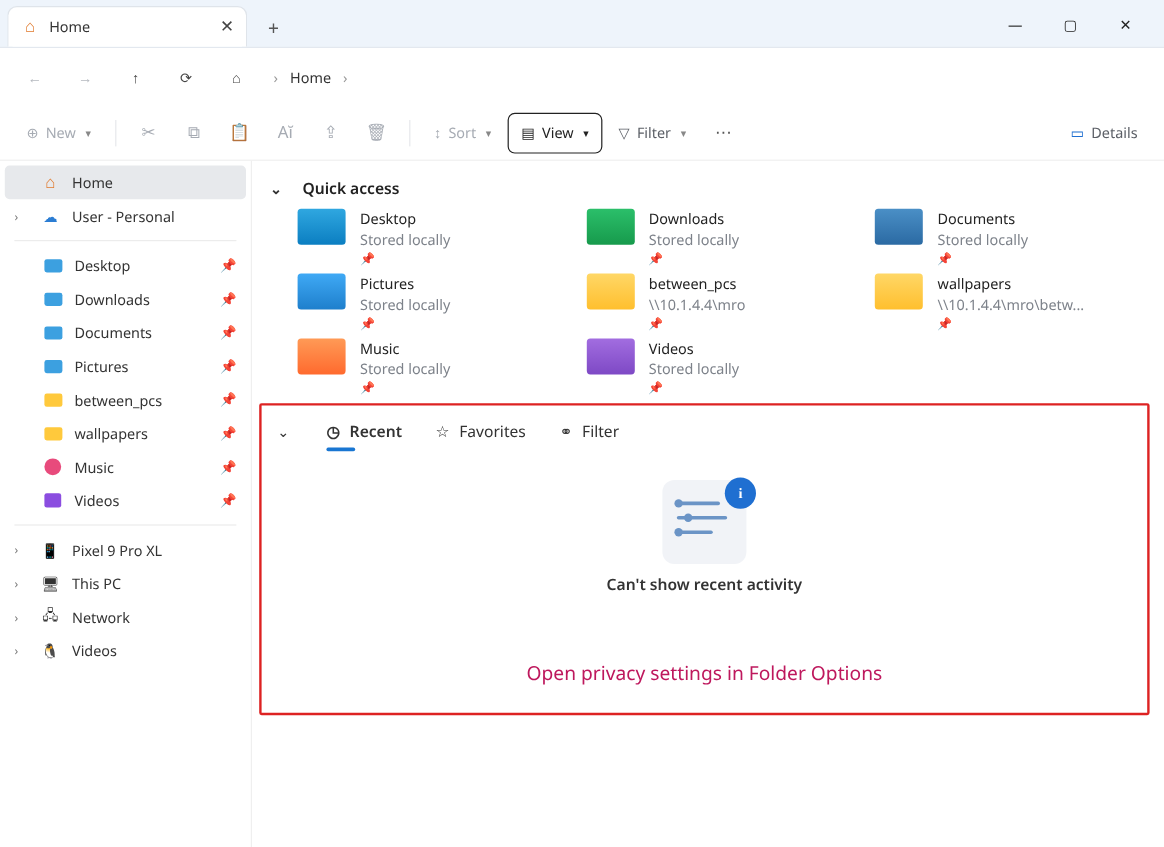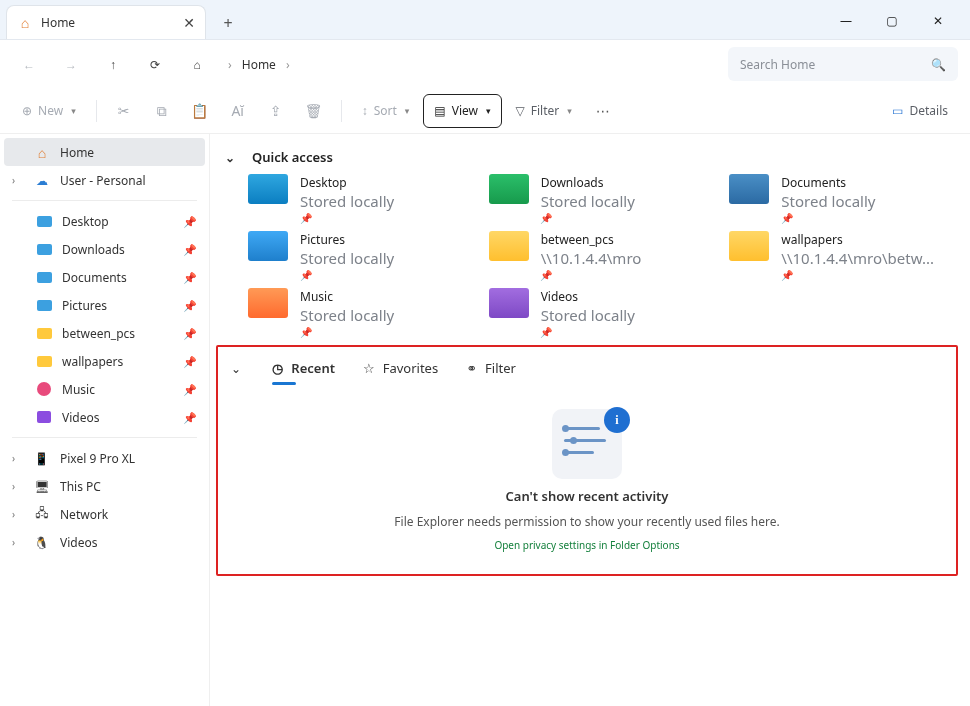--- a/index.html
+++ b/index.html
@@ -44,21 +44,21 @@
 
 
 .main { flex:1; padding: 10px 12px 12px 6px; overflow:hidden; }
 .section-header { display:flex; align-items:center; gap:14px; padding: 4px 6px 8px 6px; color:#222; font-weight:600; font-size: 13px; }
 .caret { font-size:12px; color:#333; width:16px; text-align:center; }
 
 .qa-grid { display:grid; grid-template-columns: repeat(3, 1fr); column-gap: 12px; row-gap: 6px; padding-left: 32px; }
 .qa-item { display:flex; gap:12px; align-items:flex-start; }
 .qa-icon { width:40px; height:30px; border-radius:3px; display:flex; align-items:center; justify-content:center; color:#fff; font-size:14px; flex-shrink:0; }
 .qa-text .title { font-size: 12px; color:#222; }
-.qa-text .sub { font-size: 15px; color:#7d828a; }
+.qa-text .sub { font-size: 12px; color:#7d828a; }
 .qa-text .pin2 { font-size: 10px; color:#b7bbc1; }
 
 
 .fld-blue    { background: linear-gradient(#2fa7e0,#0b7ec1); }
 .fld-green   { background: linear-gradient(#2bbf6a,#179a4c); }
 .fld-bluegr  { background: linear-gradient(#4a8fc6,#2b6aa3); }
 .fld-sky     { background: linear-gradient(#3fa9f5,#1e7fcc); }
 .fld-yellow  { background: linear-gradient(#ffd766,#ffbf2e); }
 .fld-orange  { background: linear-gradient(#ff9a56,#ff6a2e); }
 .fld-purple  { background: linear-gradient(#a26de0,#7e49c5); }
@@ -74,21 +74,21 @@
 .empty-card { width: 70px; height: 70px; background:#f1f3f7; border-radius:10px; position:relative; }
 .empty-card .line { position:absolute; left:12px; height:3px; background:#6b94c6; border-radius:2px; }
 .empty-card .l1 { top:18px; width:36px; }
 .empty-card .l2 { top:30px; width:42px; }
 .empty-card .l3 { top:42px; width:30px; }
 .empty-card .dot { position:absolute; width:7px;height:7px;border-radius:50%;background:#6b94c6; }
 .empty-card .dot.d1{top:16px;left:10px;} .dot.d2{top:28px;left:18px;} .dot.d3{top:40px;left:10px;}
 .empty-badge { position:absolute; right:-8px; top:-2px; width:26px; height:26px; border-radius:50%; background:#1f6fd1; color:#fff; display:flex; align-items:center; justify-content:center; font-weight:700; font-family: Georgia, serif; }
 .empty h4 { font-size:13px; font-weight:600; }
 .empty .msg { font-size:12px; color:#555; }
-.empty .link { font-size:10px; color:#15803d; }
+.empty .link { font-size:16px; color:#be185d;margin-top:46px; }
 
 
 .ico { width:16px; height:16px; display:inline-flex; align-items:center; justify-content:center; font-size:12px; }
 .home-ico::before { content:"⌂"; color:#e07a2e; font-size:14px; }
 .gallery-ico { background:#3b82f6; border-radius:2px; width:14px; height:12px; }
 .cloud-ico::before { content:"☁"; color:#2b7dd3; }
 .folder-mini { width:15px; height:11px; border-radius:2px; }
 .pc-ico::before { content:"🖥"; font-size:12px; }
 .net-ico::before { content:"🖧"; font-size:12px; }
 .linux-ico::before { content:"🐧"; font-size:12px; }
@@ -118,24 +118,20 @@
   <div class="navbtn dim">→</div>
   <div class="navbtn">↑</div>
   <div class="navbtn">⟳</div>
   <div class="navbtn">⌂</div>
   <div class="breadcrumb">
     <span style="color:#999;">›</span>
     <span>Home</span>
     <span style="color:#999;">›</span>
   </div>
   <div class="spacer"></div>
-  <div class="searchbox">
-    <span>Search Home</span>
-    <span class="mag">🔍</span>
-  </div>
 </div>
 
 <div class="toolbar">
   <div class="tbtn dim">
     <span>⊕</span>
     <span>New</span>
     <span class="chev">▾</span>
   </div>
   <div class="sep"></div>
   <div class="tbtnsm">✂</div>
@@ -361,18 +357,17 @@
         <div class="empty-card">
           <div class="dot d1"></div>
             <div class="line l1"></div>
           <div class="dot d2"></div>
             <div class="line l2"></div>
           <div class="dot d3"></div>
             <div class="line l3"></div>
           <div class="empty-badge">i</div>
         </div>
         <h4>Can't show recent activity</h4>
-        <div class="msg">File Explorer needs permission to show your recently used files here.</div>
         <div class="link">Open privacy settings in Folder Options</div>
       </div>
     </div>
   </div>
 </div>
 
 </body></html>

